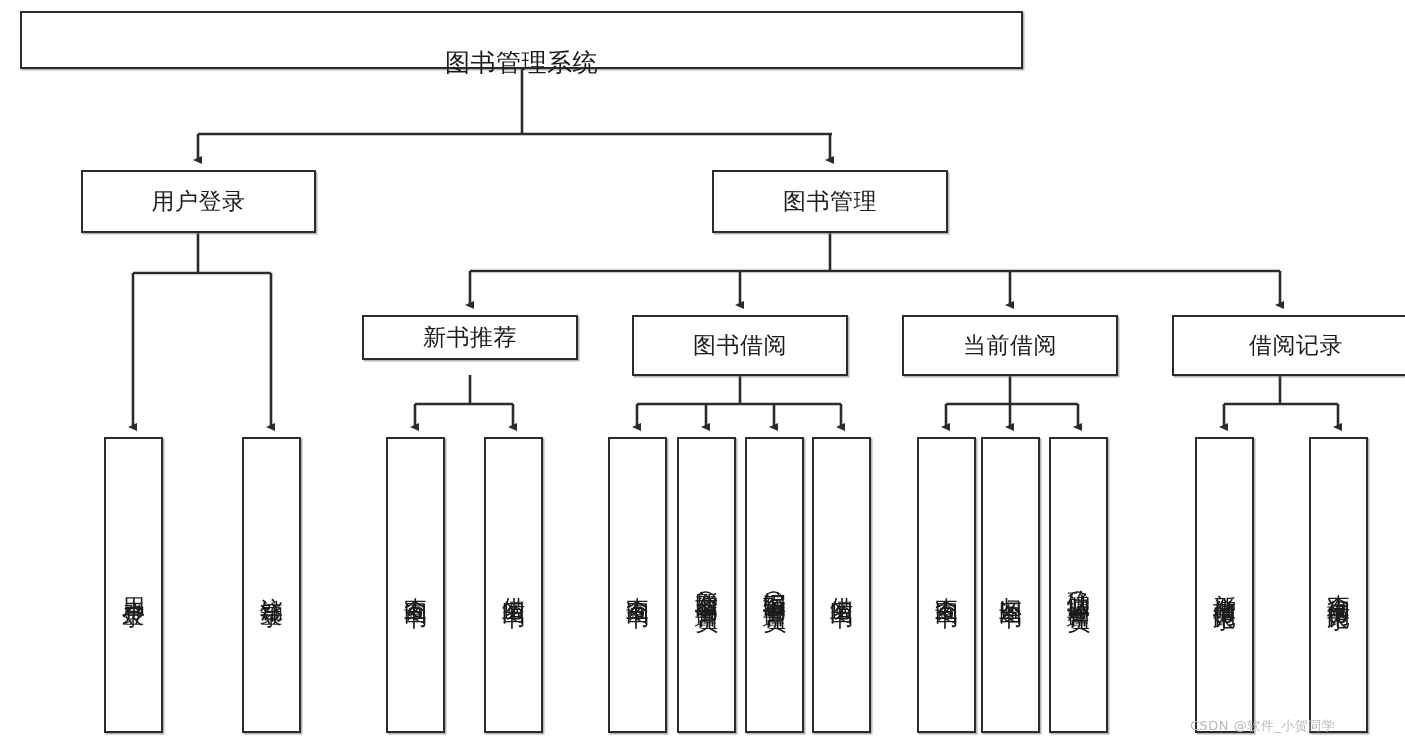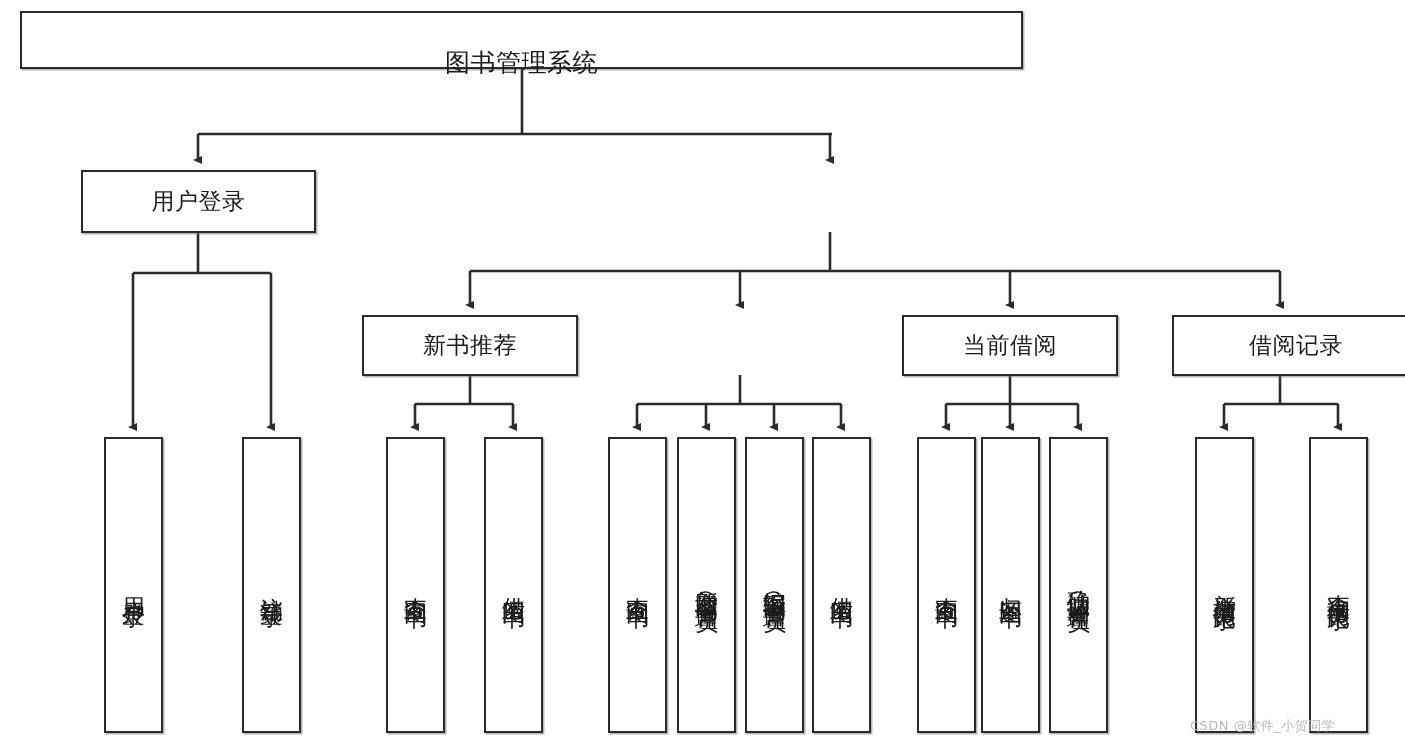--- a/index.html
+++ b/index.html
@@ -130,23 +130,29 @@
     </g>
   </svg>
 
   <div class="node horiz root" style="left:20px; top:11px; width:1003px; height:58px;">
     <span class="label">图书管理系统</span>
   </div>
 
   <div class="node horiz" style="left:81px; top:170px; width:235px; height:63px;">
     <span class="label">用户登录</span>
   </div>
-
-  <div class="node horiz" style="left:362px; top:315px; width:216px; height:61px;">
+  <div class="node horiz" style="left:712px; top:170px; width:236px; height:63px;">
+    <span class="label">图书管理</span>
+  </div>
+
+  <div class="node horiz" style="left:362px; top:315px; width:216px; height:45px;">
     <span class="label">新书推荐</span>
+  </div>
+  <div class="node horiz" style="left:632px; top:315px; width:216px; height:61px;">
+    <span class="label">图书借阅</span>
   </div>
   <div class="node horiz" style="left:902px; top:315px; width:216px; height:61px;">
     <span class="label">当前借阅</span>
   </div>
   <div class="node horiz" style="left:1172px; top:315px; width:248px; height:61px;">
     <span class="label">借阅记录</span>
   </div>
 
   <div class="node vert" style="left:104px; top:437px; width:59px; height:296px;">
     <span class="label">用户登录</span>

